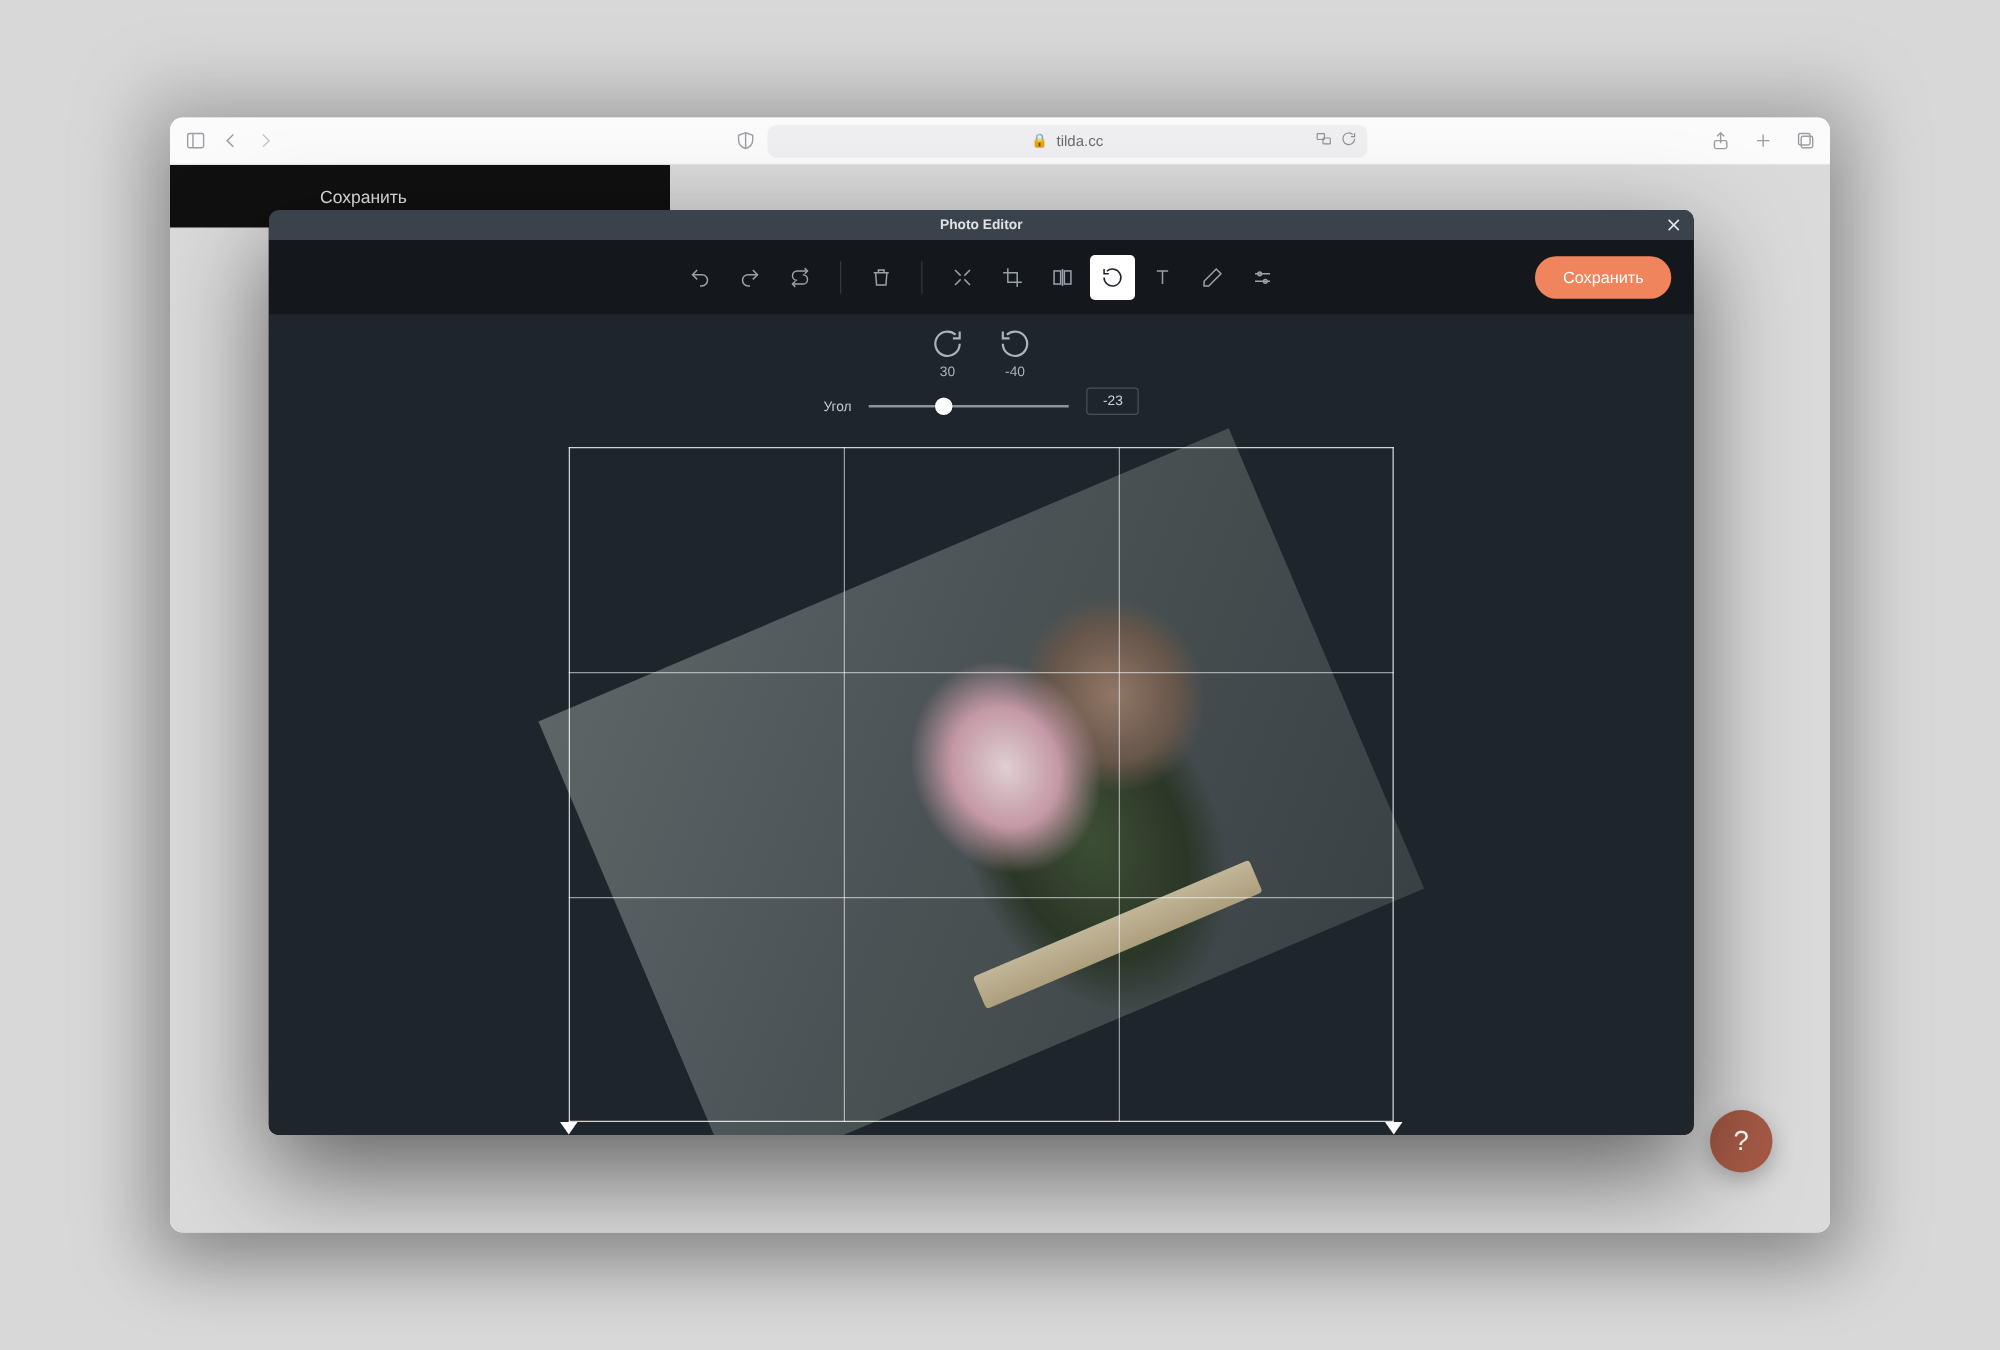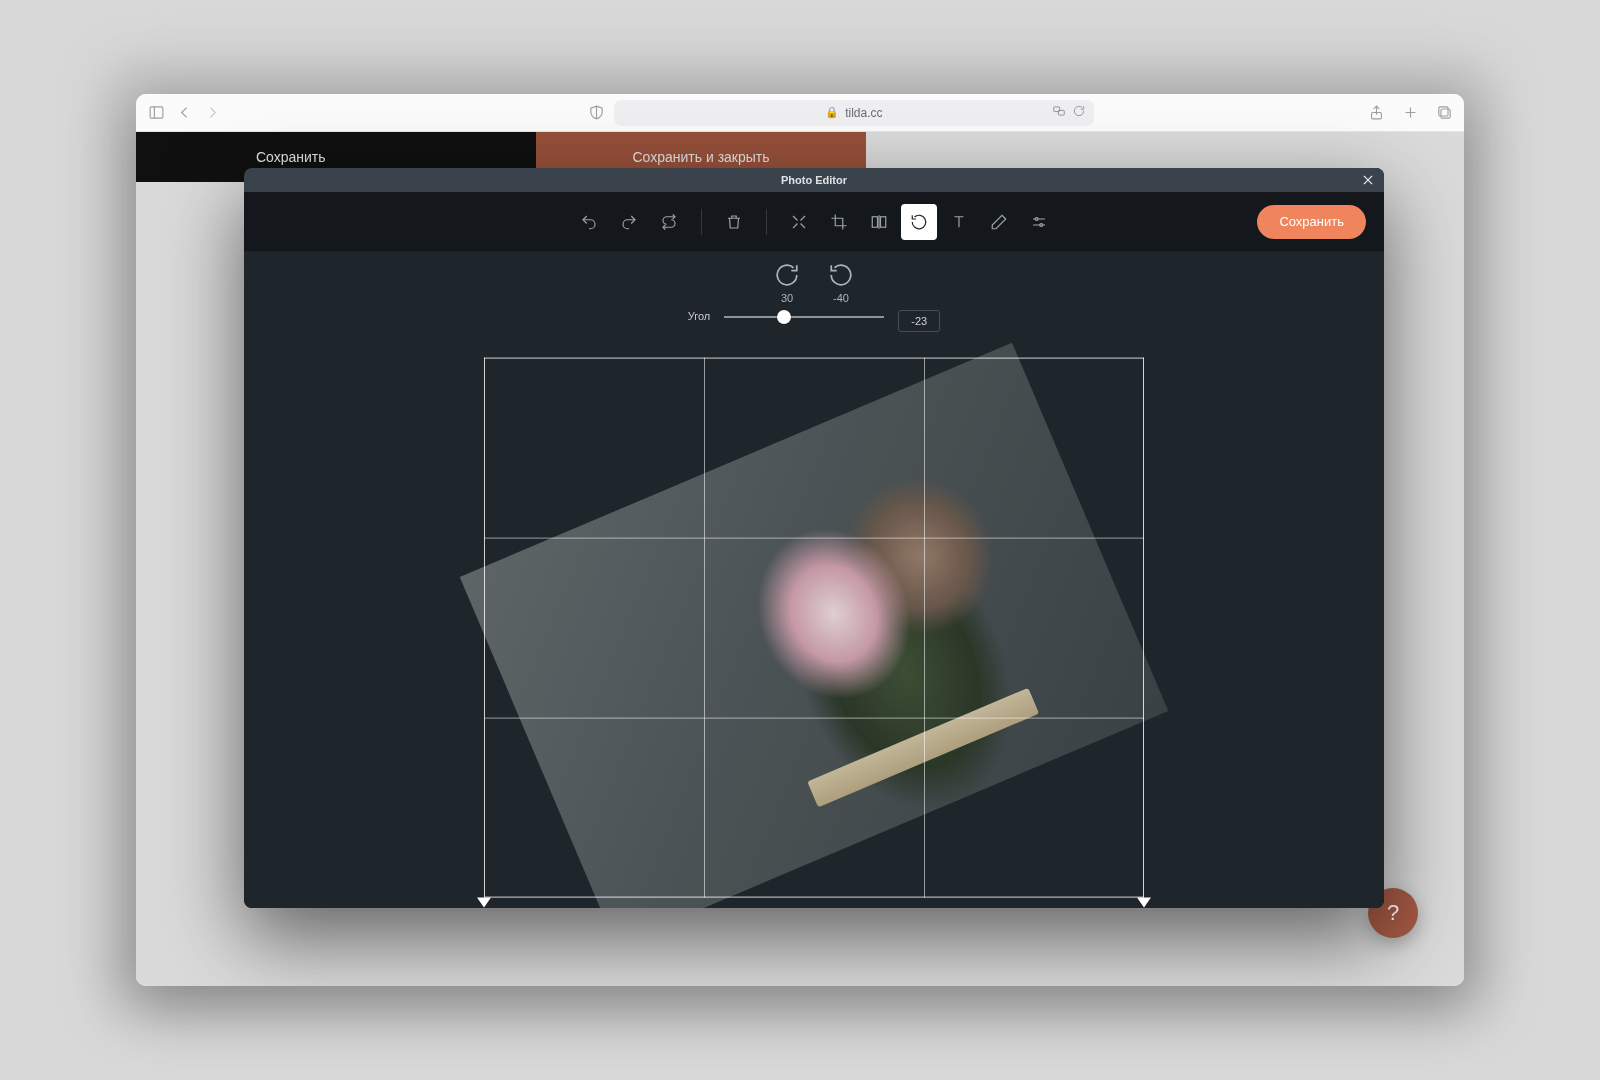--- a/index.html
+++ b/index.html
@@ -77,21 +77,21 @@
     width:50px;height:50px;border-radius:50%;
     background:#a65a45;color:#fff;font-size:22px;
     display:flex;align-items:center;justify-content:center;
     box-shadow:0 6px 18px rgba(0,0,0,.25);
     z-index:5;
   }
 
   
   .modal{
     position:absolute;
-    left:108px; top:74px;
+    left:79px; top:74px;
     width:1140px; height:740px;
     border-radius:8px;
     overflow:hidden;
     box-shadow:0 30px 80px rgba(0,0,0,.55);
     z-index:10;
     background:#000000;
     display:flex;flex-direction:column;
   }
   .modal-titlebar{
     height:24px;background:#3a424b;
@@ -136,21 +136,21 @@
 
   .rotate-controls{
     position:absolute;top:10px;left:0;right:0;
     display:flex;flex-direction:column;align-items:center;gap:6px;
   }
   .rot-buttons{display:flex;gap:28px;}
   .rot-btn{display:flex;flex-direction:column;align-items:center;gap:4px;color:#aeb4ba;cursor:pointer;}
   .rot-btn svg{width:26px;height:26px;stroke:currentColor;fill:none;stroke-width:1.6;}
   .rot-btn span{font-size:11px;}
 
-  .angle-row{display:flex;align-items:flex-start;gap:14px;color:#c9ccd0;font-size:11px;}
+  .angle-row{display:flex;align-items:flex-end;gap:14px;color:#c9ccd0;font-size:11px;}
   .slider{
     position:relative;width:160px;height:14px;
   }
   .slider-track{
     position:absolute;top:50%;left:0;right:0;height:2px;background:#8f949a;transform:translateY(-50%);
   }
   .slider-thumb{
     position:absolute;top:50%;width:14px;height:14px;border-radius:50%;
     background:#fff;transform:translate(-50%,-50%);box-shadow:0 0 0 1px rgba(0,0,0,.15);
     cursor:grab;
@@ -277,23 +277,20 @@
             </svg>
         </div>
       </div>
     </div>
 
     <div class="page">
       <div class="page-topbar">
         <div class="seg black">
           <span>Сохранить</span>
         </div>
-        <div class="seg brown">
-          <span>Сохранить и закрыть</span>
-        </div>
         <div class="seg fill"></div>
       </div>
       <div class="page-dim"></div>
     </div>
 
     <div class="help-bubble">
       <span>?</span>
     </div>
 
     <div class="modal">

